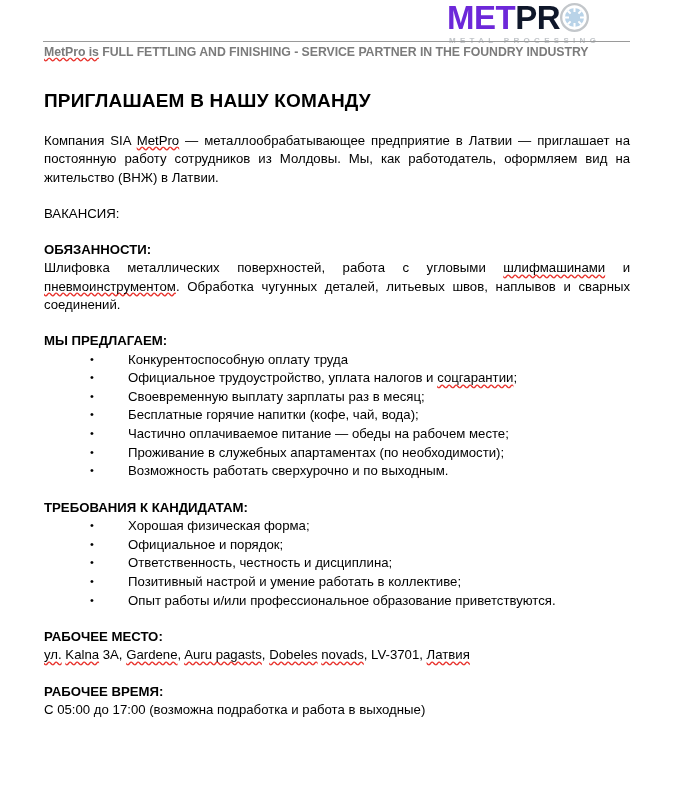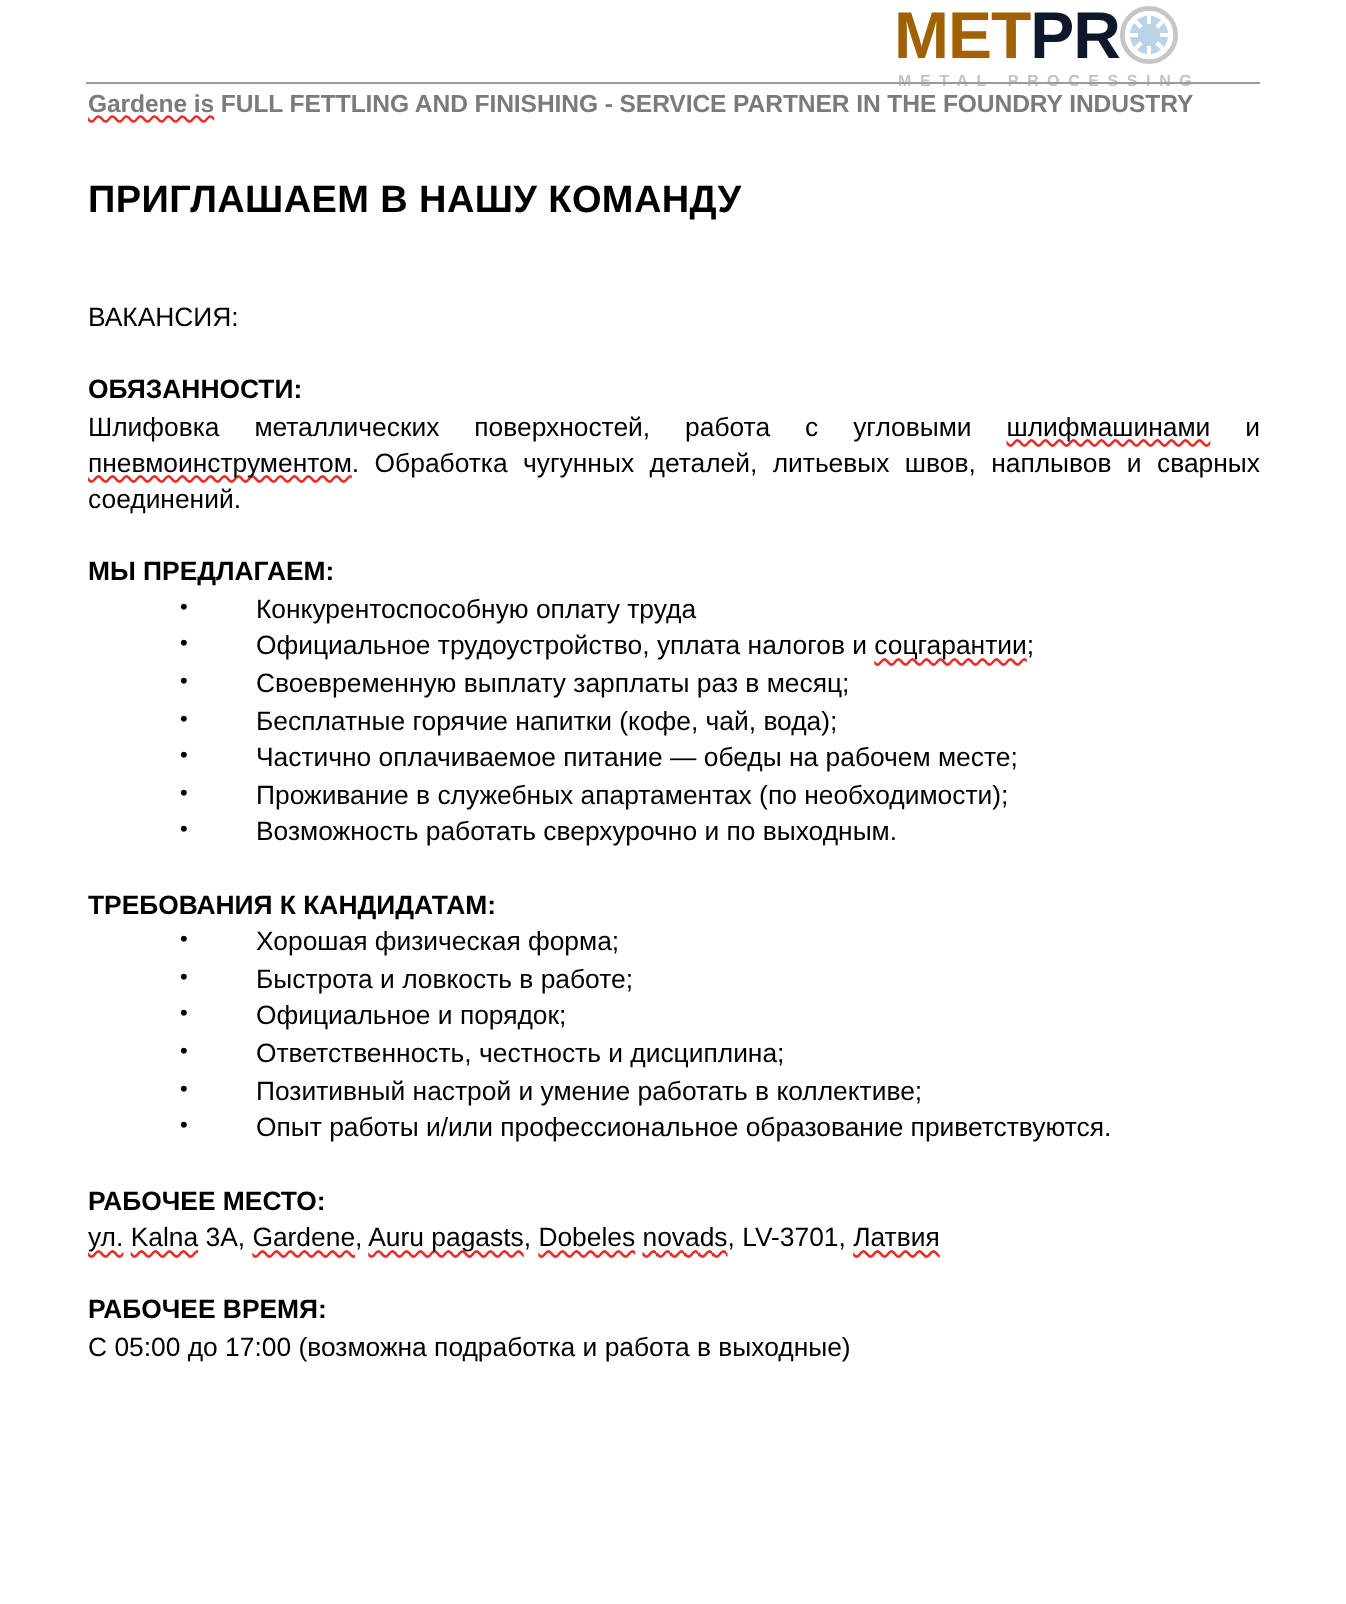--- a/index.html
+++ b/index.html
@@ -38,21 +38,21 @@
   .logo-word {
     font-family: "Liberation Sans", sans-serif;
     font-size: 33px;
     font-weight: bold;
     letter-spacing: -0.5px;
     line-height: 32px;
     white-space: nowrap;
     text-align: left;
     padding-left: 8px;
   }
-  .logo-met { color: #a16207; }
+  .logo-met { color: #6d28d9; }
   .logo-pro { color: #0f172a; }
   .gear-wrap {
     display: inline-block;
     vertical-align: -3px;
     width: 29px;
     height: 29px;
     position: relative;
   }
   .logo-sub {
     font-size: 8px;
@@ -174,27 +174,28 @@
                 <line x1="26.7" y1="26.7" x2="36.6" y2="36.6"></line>
               </g>
               <circle cx="50" cy="50" r="17" fill="#b9d3e8"></circle>
             </svg></span>
       </div>
       <div class="logo-sub">METAL PROCESSING</div>
     </div>
 
     <div class="hr-line"></div>
 
-    <div class="tagline"><span class="sq">Gardene is</span><span> FULL FETTLING AND FINISHING - SERVICE PARTNER IN THE FOUNDRY INDUSTRY</span></div>
+    <div class="tagline"><span class="sq">MetPro is</span><span> FULL FETTLING AND FINISHING - SERVICE PARTNER IN THE FOUNDRY INDUSTRY</span></div>
   </div>
 
   <div class="content">
 
     <div class="doc-title">ПРИГЛАШАЕМ В НАШУ КОМАНДУ</div>
 
+    <p class="para"><span>Компания SIA </span><span class="sq">MetPro</span><span> — металлообрабатывающее предприятие в Латвии — приглашает на постоянную работу сотрудников из Молдовы. Мы, как работодатель, оформляем вид на жительство (ВНЖ) в Латвии.</span></p>
 
     <div class="spacer-sm"></div>
 
     <div class="label-plain">ВАКАНСИЯ:</div>
 
     <div class="spacer-sm"></div>
 
     <div class="label-bold">ОБЯЗАННОСТИ:</div>
     <p class="para"><span>Шлифовка металлических поверхностей, работа с угловыми </span><span class="sq">шлифмашинами</span><span> и </span><span class="sq">пневмоинструментом</span><span>. Обработка чугунных деталей, литьевых швов, наплывов и сварных соединений.</span></p>
 
@@ -209,21 +210,20 @@
       <li><span>Частично оплачиваемое питание — обеды на рабочем месте;</span></li>
       <li><span>Проживание в служебных апартаментах (по необходимости);</span></li>
       <li><span>Возможность работать сверхурочно и по выходным.</span></li>
     </ul>
 
     <div class="spacer-sm"></div>
 
     <div class="label-bold">ТРЕБОВАНИЯ К КАНДИДАТАМ:</div>
     <ul class="bullets">
       <li><span>Хорошая физическая форма;</span></li>
-      <li><span>Быстрота и ловкость в работе;</span></li>
       <li><span>Официальное и порядок;</span></li>
       <li><span>Ответственность, честность и дисциплина;</span></li>
       <li><span>Позитивный настрой и умение работать в коллективе;</span></li>
       <li><span>Опыт работы и/или профессиональное образование приветствуются.</span></li>
     </ul>
 
     <div class="spacer-sm"></div>
 
     <div class="label-bold">РАБОЧЕЕ МЕСТО:</div>
     <div class="label-plain"><span class="sq">ул.</span><span> </span><span class="sq">Kalna</span><span> 3A, </span><span class="sq">Gardene</span><span>, </span><span class="sq">Auru pagasts</span><span>, </span><span class="sq">Dobeles</span><span> </span><span class="sq">novads</span><span>, LV-3701, </span><span class="sq">Латвия</span></div>

